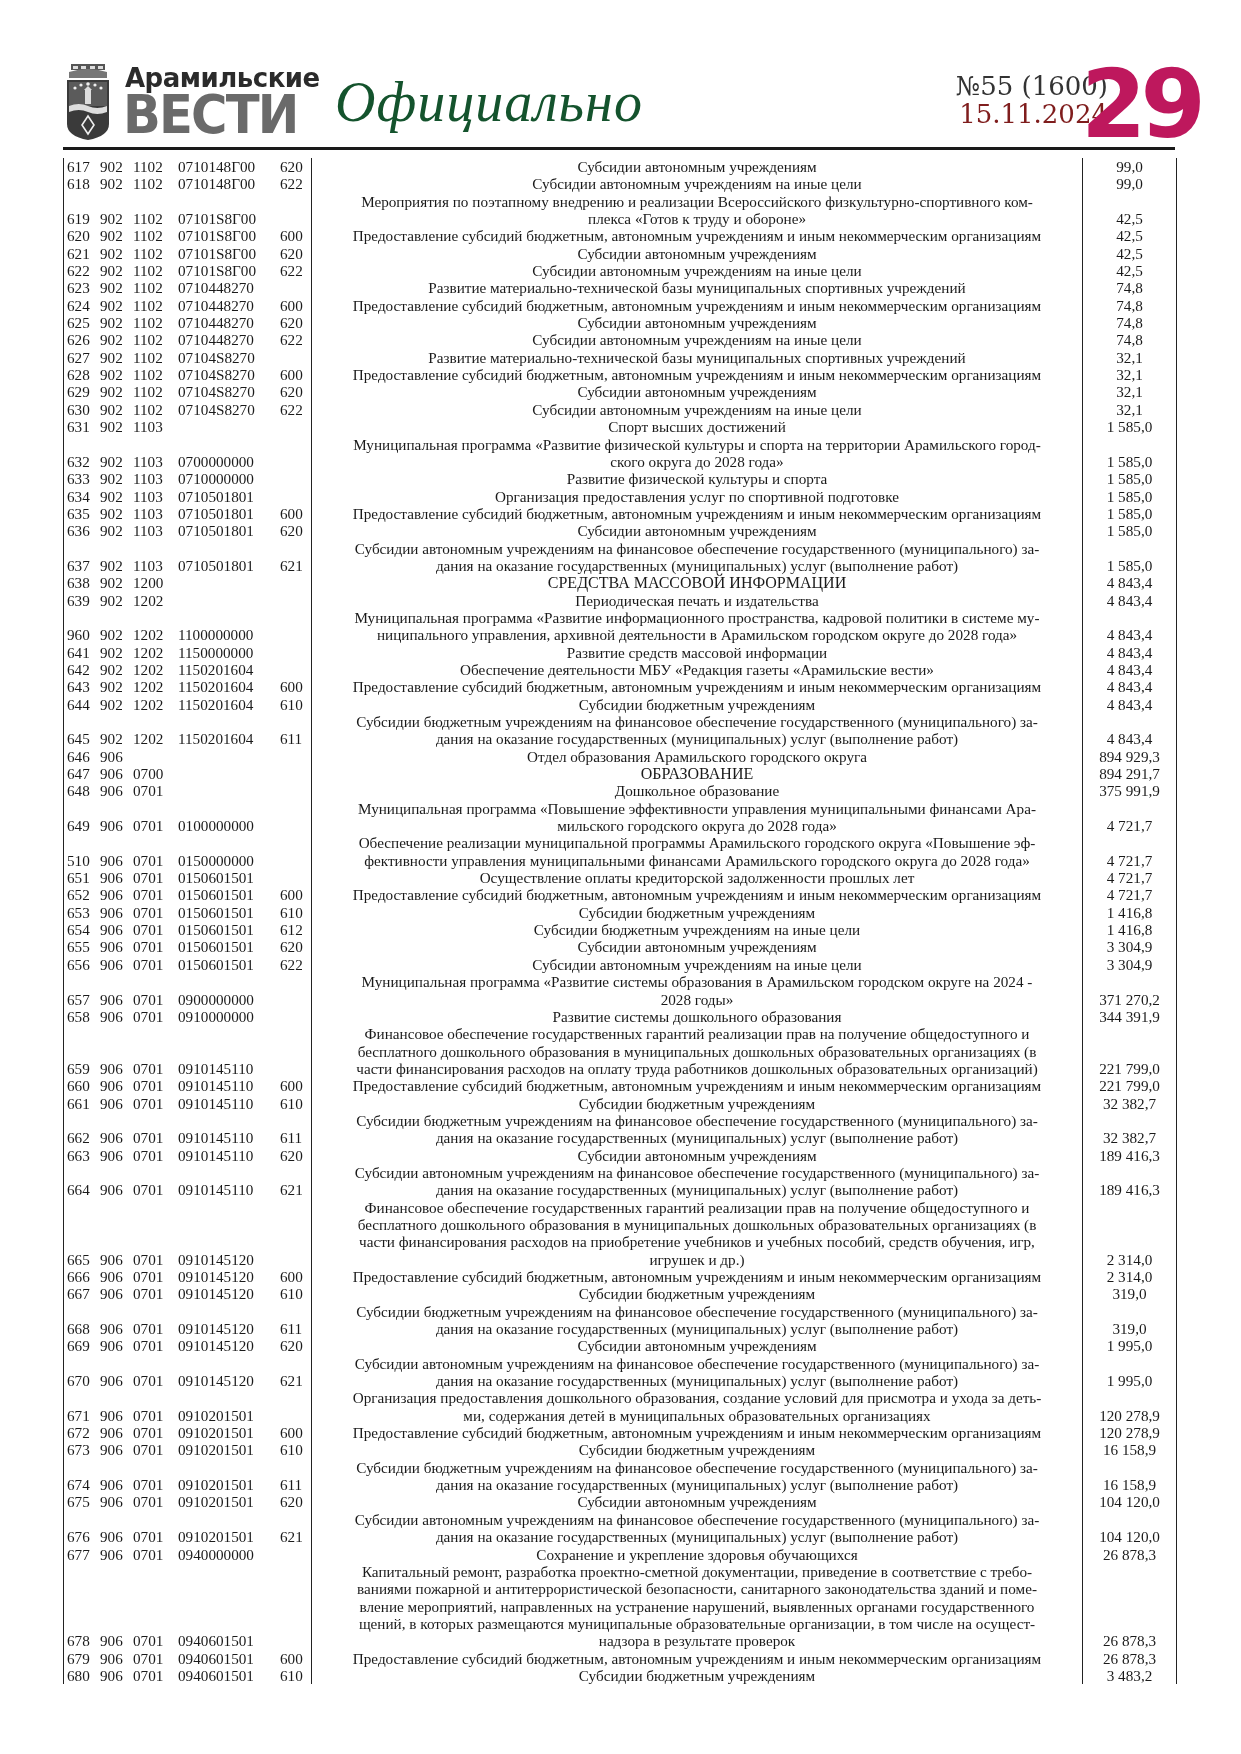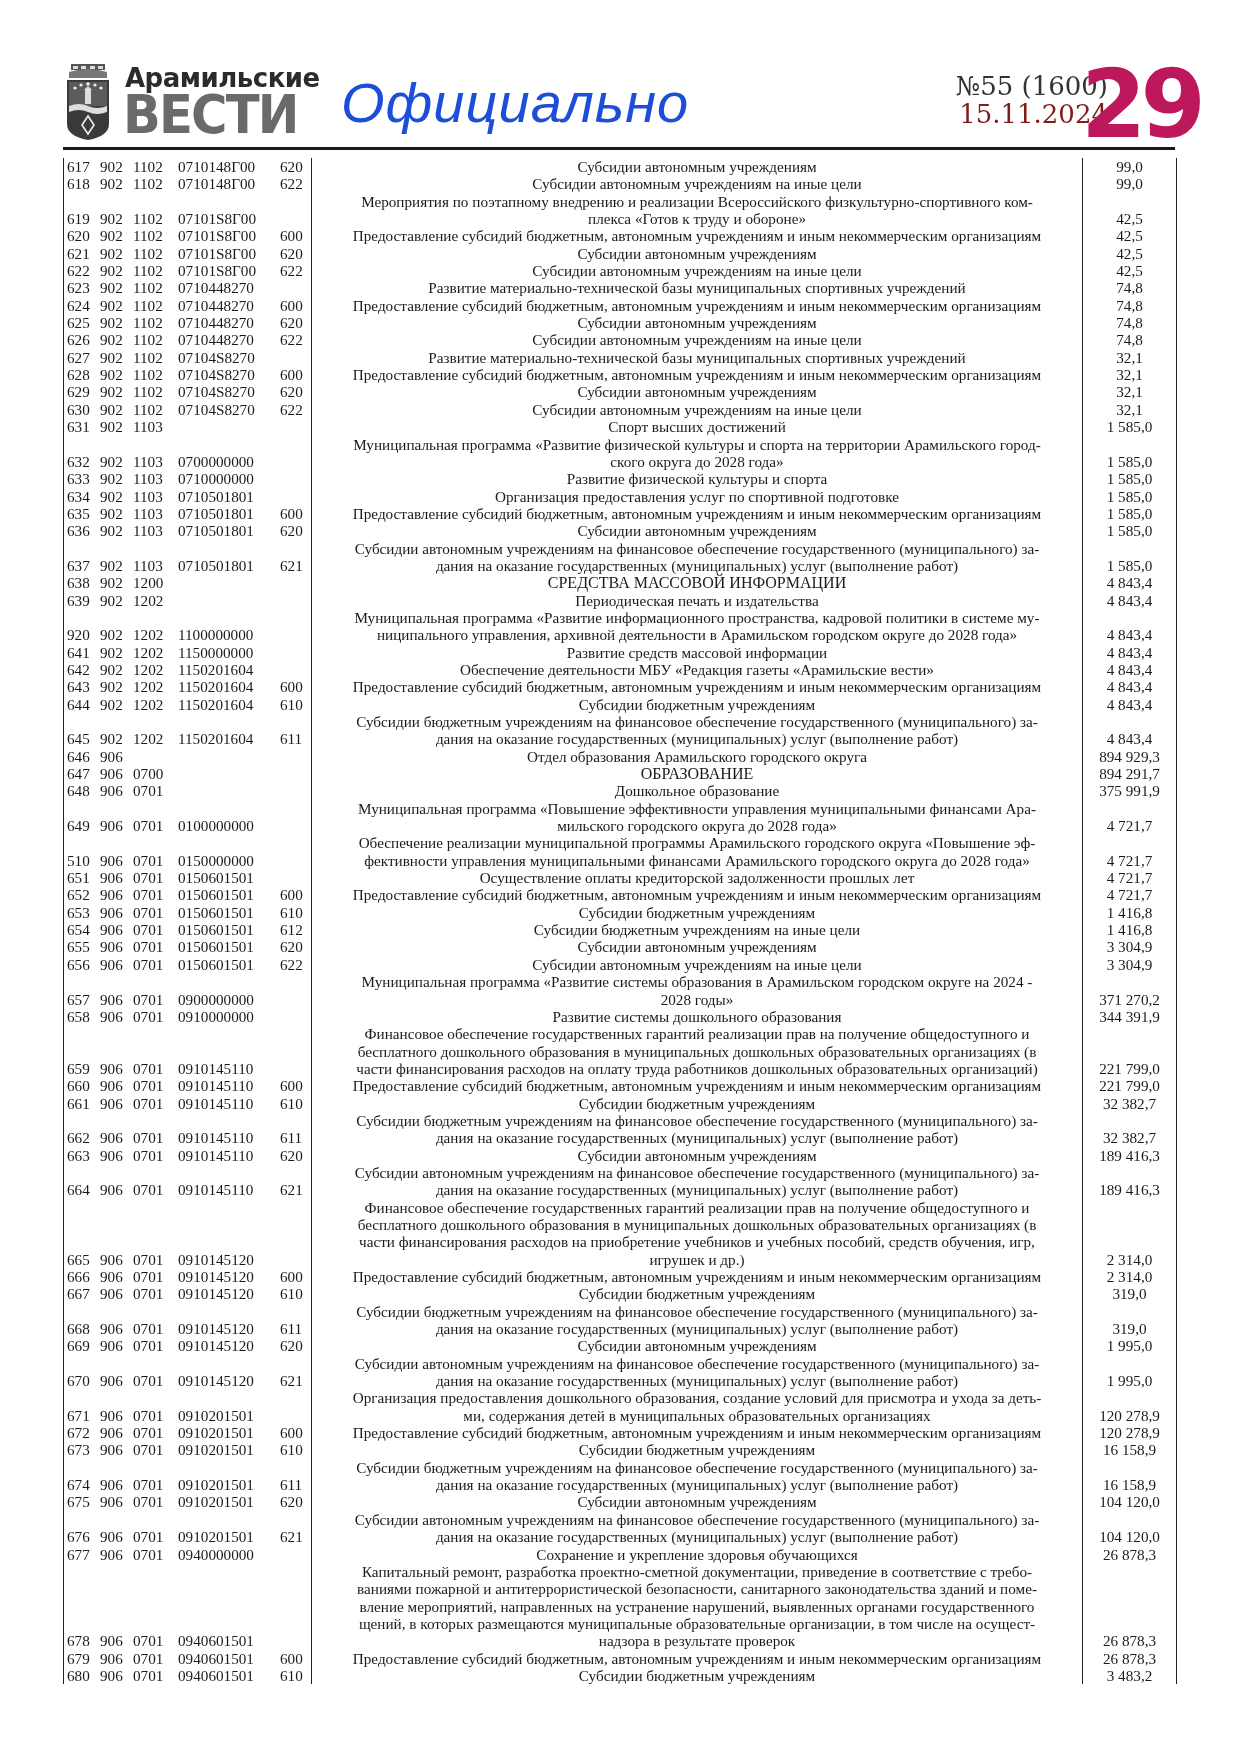--- a/index.html
+++ b/index.html
@@ -2,21 +2,21 @@
 <html><head>
 <meta charset="utf-8">
 <style>
   html, body { margin: 0; padding: 0; background: #ffffff; }
   body { width: 1241px; height: 1754px; position: relative; overflow: hidden; color: #1a1a1a; }
   .masthead { position: absolute; left: 63px; top: 58px; width: 1115px; height: 90px; }
   .logo { position: absolute; left: 2px; top: 4px; width: 260px; height: 80px; }
   .crest { position: absolute; left: 0; top: 0; width: 46px; height: 80px; }
   .brand-top { position: absolute; left: 60px; top: 1px; font-family: "DejaVu Sans", sans-serif; font-weight: bold; font-size: 26px; color: #2b2b2b; letter-spacing: -0.5px; }
   .brand-main { position: absolute; left: 58px; top: 22px; font-family: "DejaVu Sans", sans-serif; font-weight: bold; font-size: 54px; color: #6a6a6a; letter-spacing: -2px; line-height: 62px; transform: scaleX(0.92); transform-origin: left; }
-  .section-title { position: absolute; left: 278px; top: 12px; font-family: Liberation Sans, sans-serif; font-style: italic; font-size: 56px; color: #1d4ed8; letter-spacing: 1px; }
+  .section-title { position: absolute; left: 272px; top: 12px; font-family: Liberation Serif, serif; font-style: italic; font-size: 56px; color: #14532d; letter-spacing: 1px; }
   .issue { position: absolute; left: 810px; top: 14px; width: 235px; text-align: right; font-family: "DejaVu Serif", serif; font-size: 26px; line-height: 28px; color: #333; }
   .issue .date { color: #7f1d1d; }
   .page-num { position: absolute; left: 1018px; top: -8px; font-family: "DejaVu Sans", sans-serif; font-weight: bold; font-size: 94px; letter-spacing: -6px; color: #be185d; }
   .rule { position: absolute; left: 63px; top: 147px; width: 1112px; height: 3px; background: #1a1a1a; }
 
   .table { position: absolute; left: 63px; top: 158px; width: 1220px; font-family: "Liberation Serif", serif; font-size: 15.2px; line-height: 17.35px; }
   .row { display: flex; align-items: flex-end; }
   .codes { width: 249px; border-left: 1.5px solid #222; border-right: 1.5px solid #222; box-sizing: border-box; padding-left: 3px; display: flex; align-self: stretch; align-items: flex-end; white-space: nowrap; }
   .codes span { display: inline-block; }
   .c-n { width: 33px; }
@@ -362,21 +362,21 @@
       <span class="c-t"></span>
       <span class="c-v"></span>
     </div>
     <div class="desc">
         <div>Периодическая печать и издательства</div>
       </div>
     <div class="amount">4 843,4</div>
   </div>
     <div class="row">
     <div class="codes">
-      <span class="c-n">920</span>
+      <span class="c-n">960</span>
       <span class="c-g">902</span>
       <span class="c-r">1202</span>
       <span class="c-t">1100000000</span>
       <span class="c-v"></span>
     </div>
     <div class="desc">
         <div>Муниципальная программа «Развитие информационного пространства, кадровой политики в системе му-</div>
         <div>ниципального управления, архивной деятельности в Арамильском городском округе до 2028 года»</div>
       </div>
     <div class="amount">4 843,4</div>

